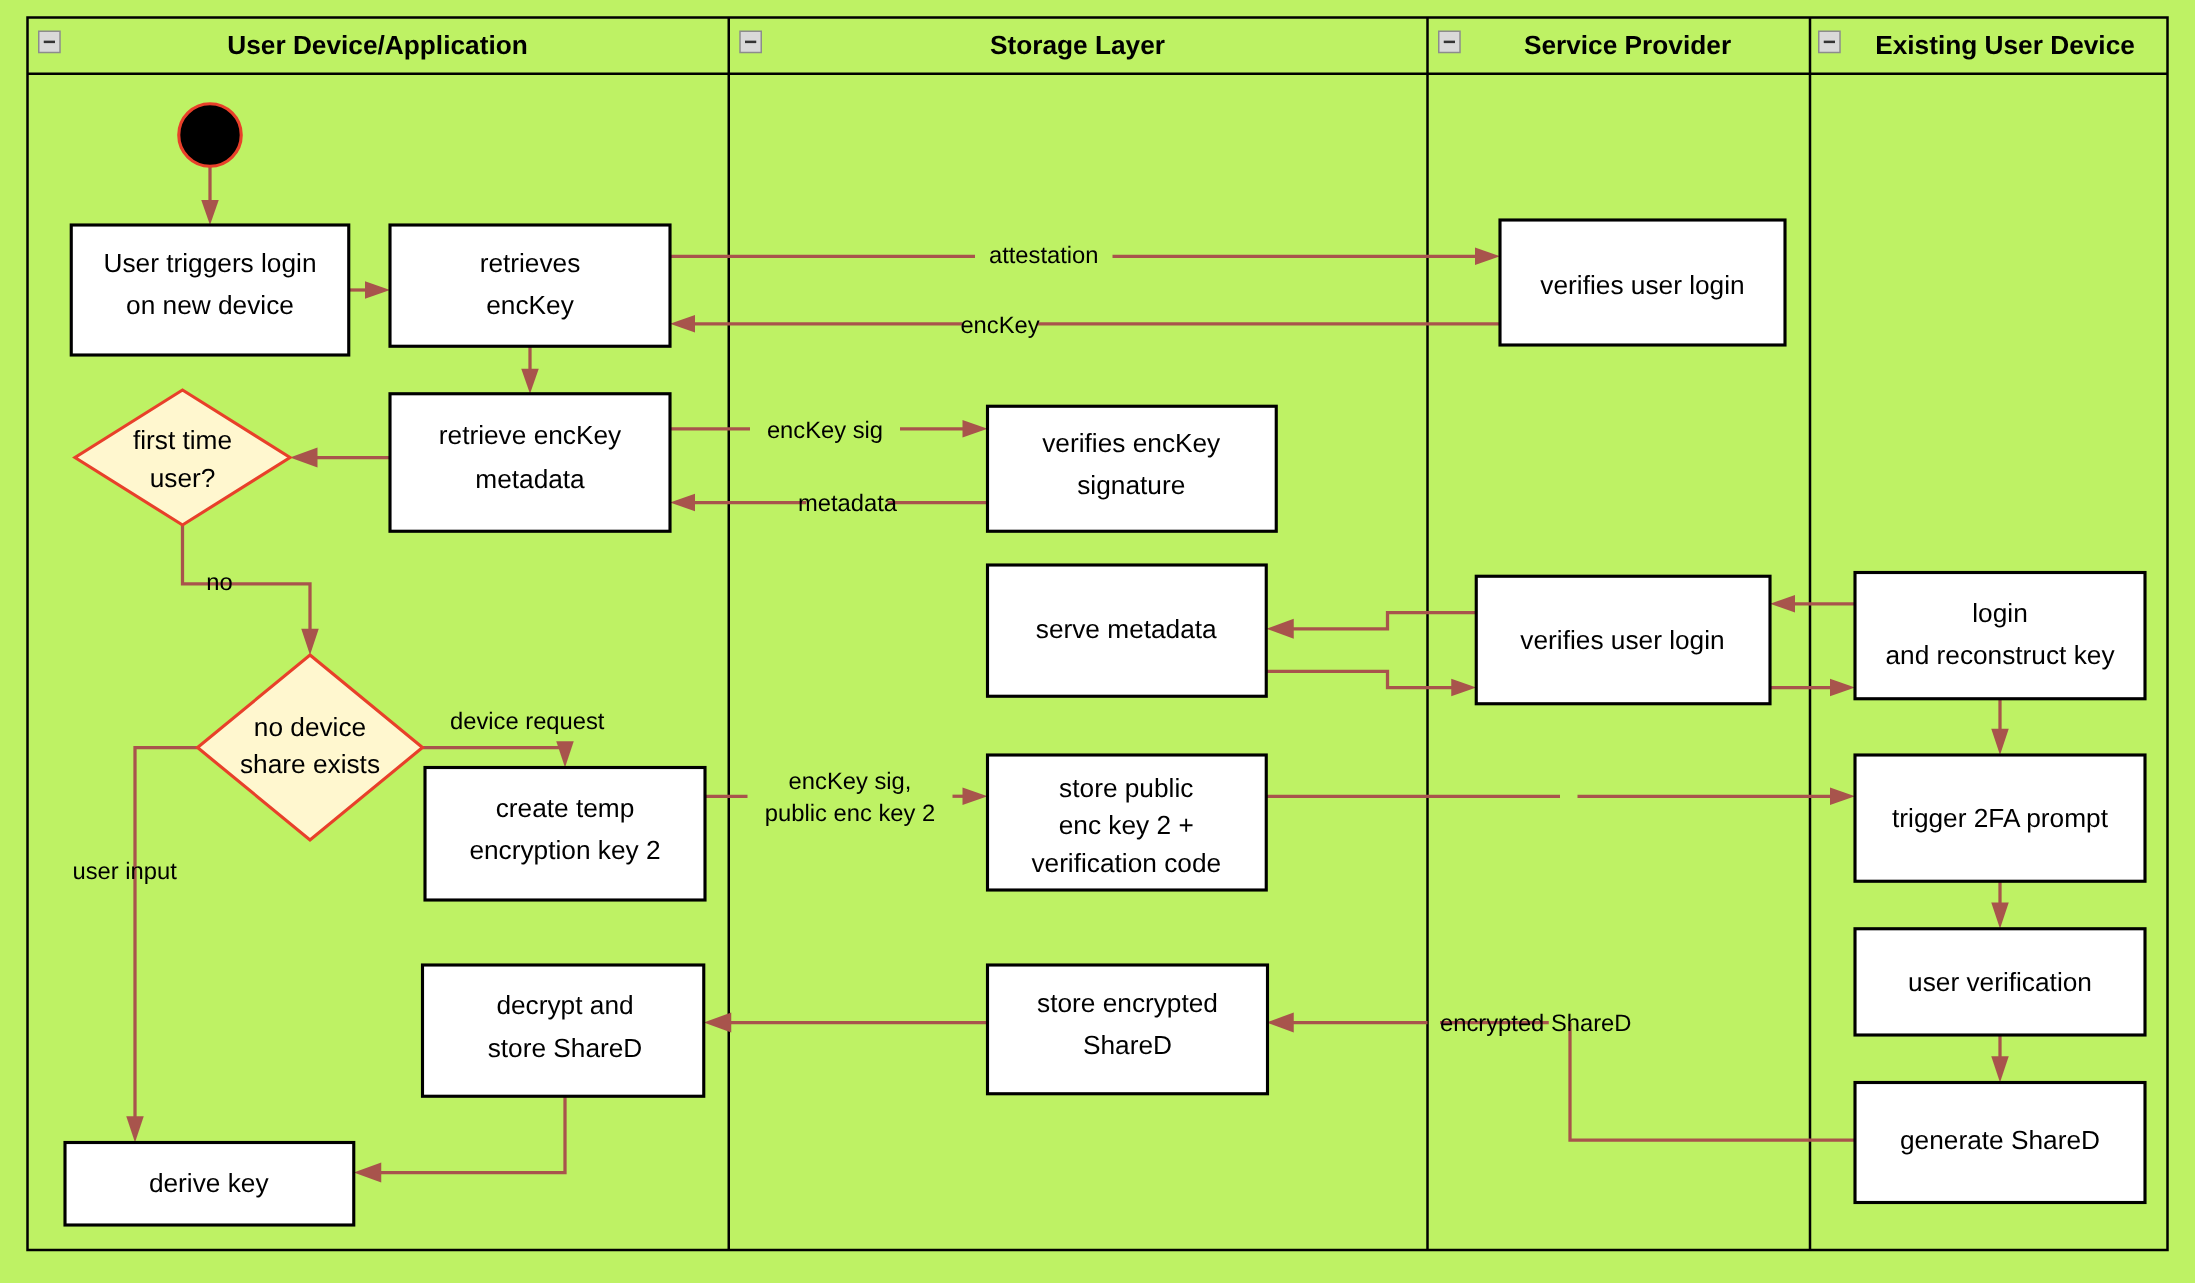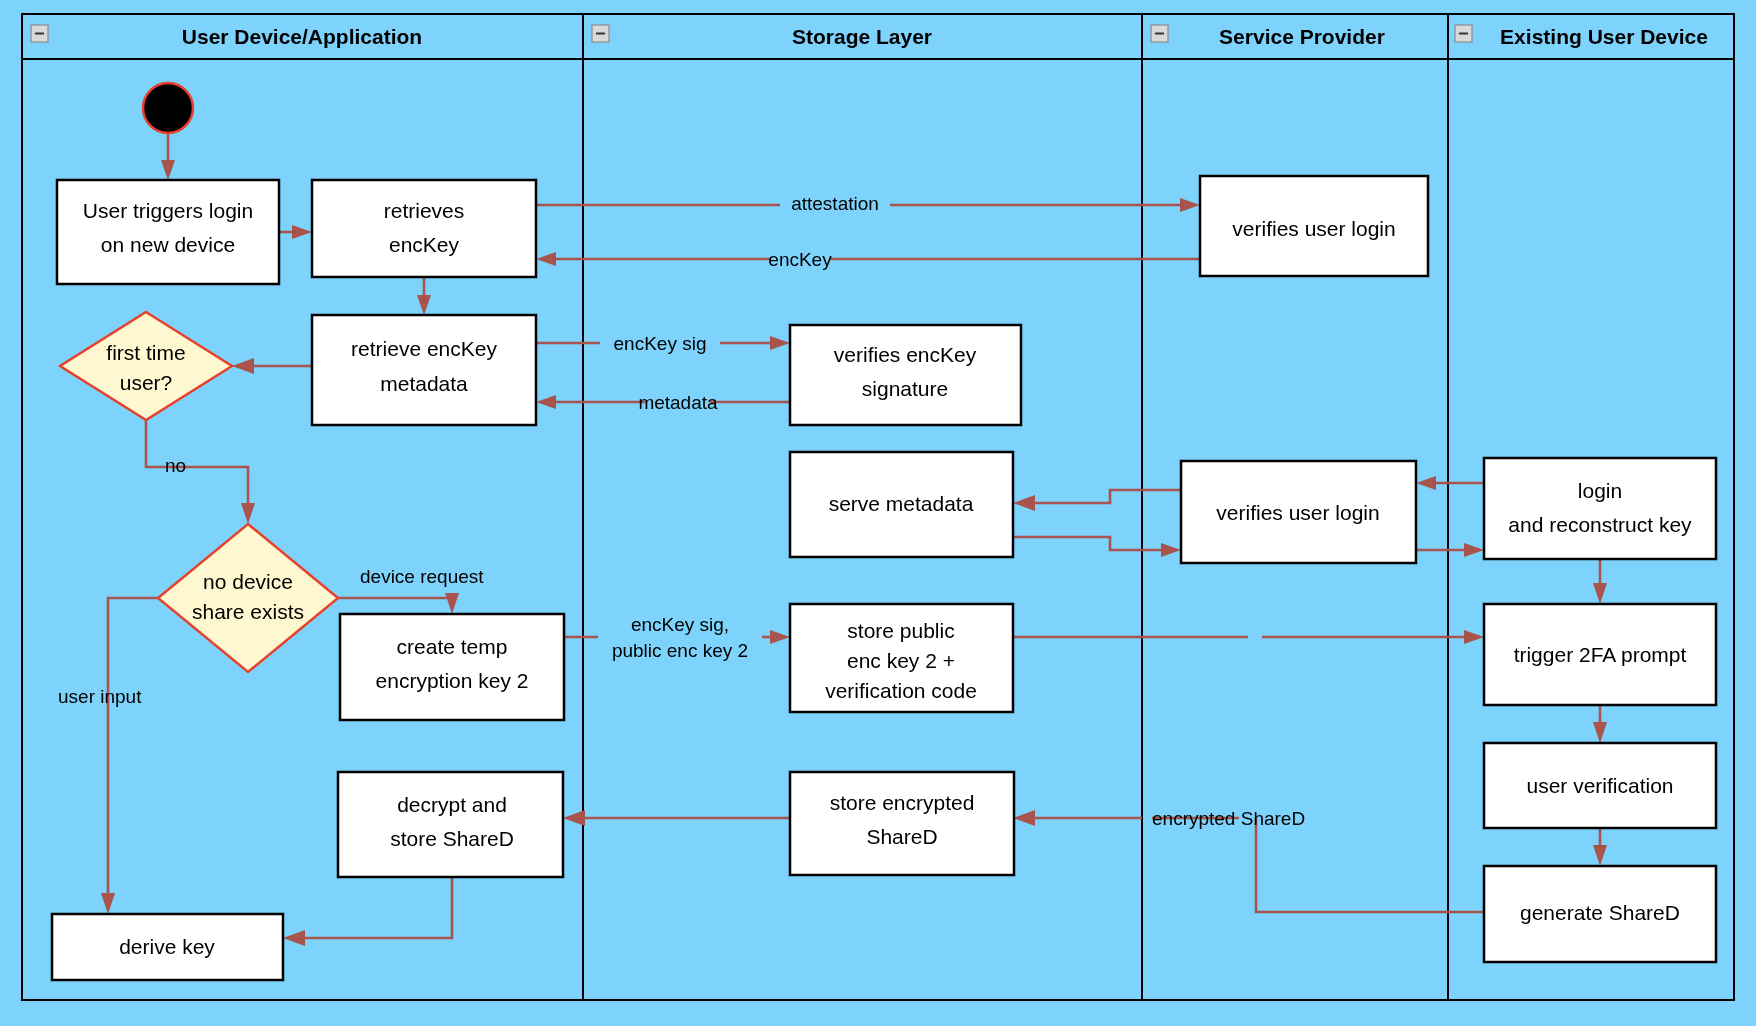--- a/index.html
+++ b/index.html
@@ -4,21 +4,21 @@
 <style>
   html, body {
     margin: 0;
     padding: 0;
     background: #ffffff;
   }
   #canvas-wrap {
     position: relative;
     width: 1756px;
     height: 1026px;
-    background: #7dd3fc;
+    background: #bef264;
     font-family: "Liberation Sans", sans-serif;
     overflow: hidden;
   }
   svg#diagram {
     position: absolute;
     left: 0;
     top: 0;
     width: 1756px;
     height: 1026px;
   }

